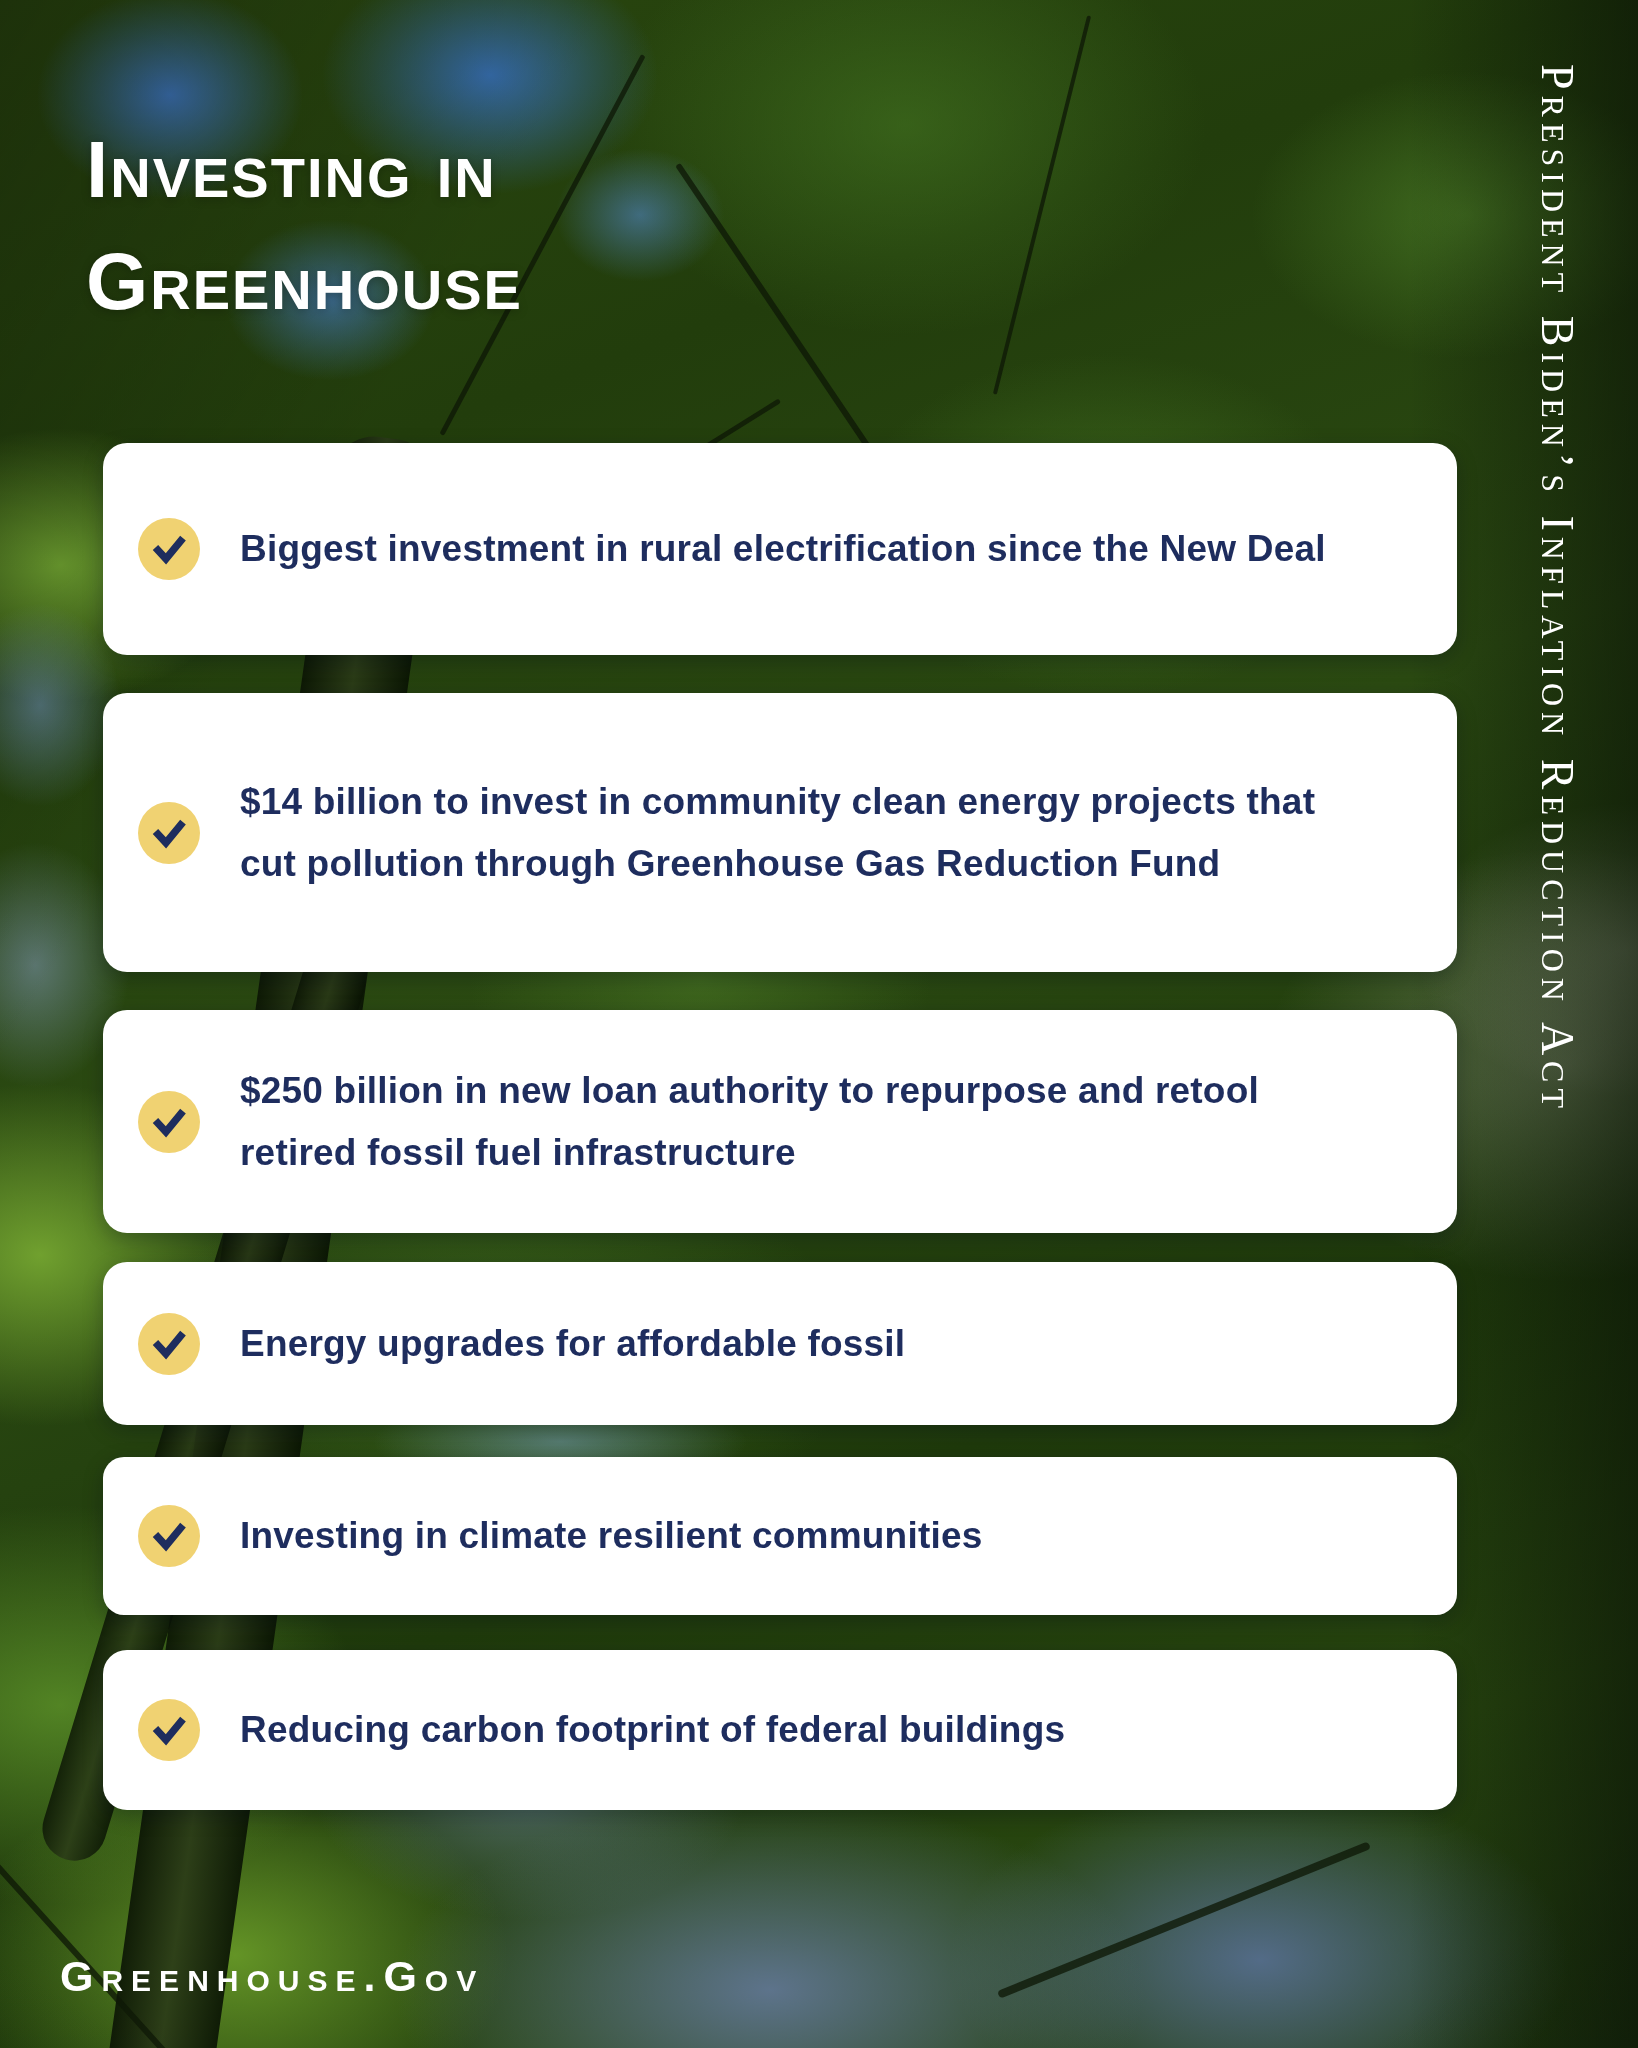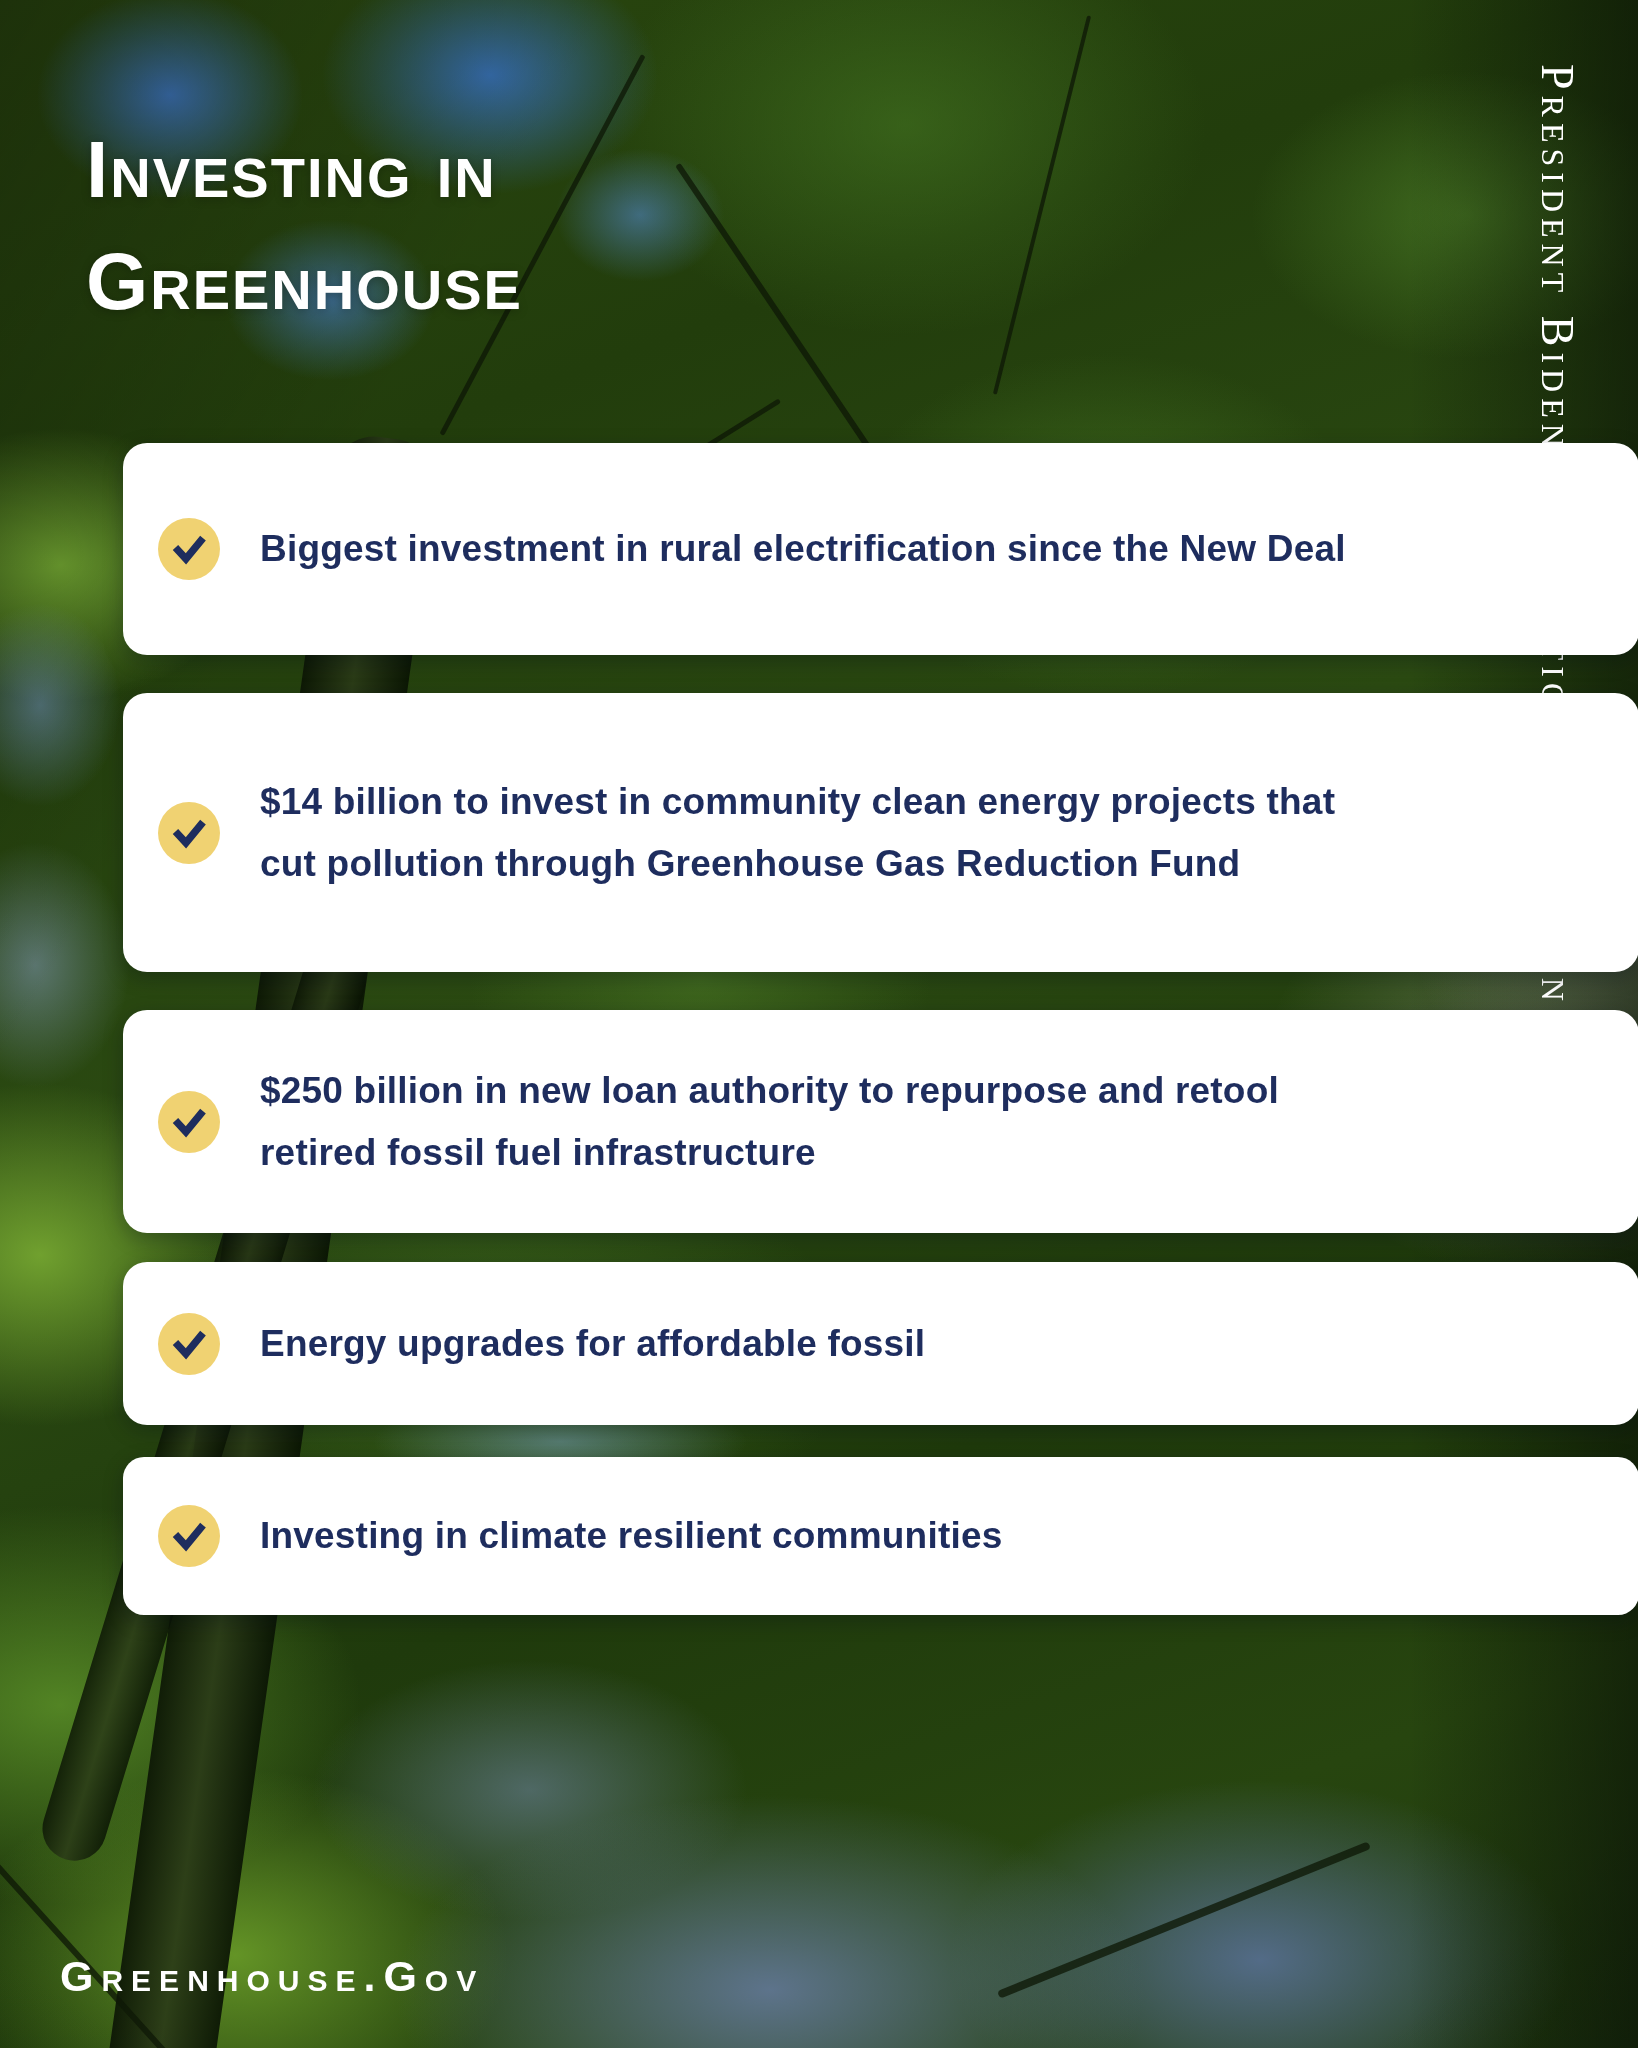--- a/index.html
+++ b/index.html
@@ -76,26 +76,25 @@
     color:#ffffff;white-space:nowrap;
   }
   .site{
     position:absolute;left:60px;top:1952px;
     color:#ffffff;font-size:43px;font-weight:bold;
     font-variant:small-caps;letter-spacing:8px;
   }
   
   .cards{position:absolute;inset:0;}
   .card{
-    position:absolute;left:103px;width:1516px;box-sizing:border-box;
+    position:absolute;left:103px;width:1354px;box-sizing:border-box;
     background:var(--card,#ffffff);border-radius:24px;
     display:flex;align-items:center;gap:40px;
     padding:0 20px 0 35px;
     box-shadow:0 6px 20px rgba(0,12,24,.28);
-    margin-left:20px;
   }
   .card:nth-of-type(1){top:443px;height:212px;}
   .card:nth-of-type(2){top:693px;height:279px;}
   .card:nth-of-type(3){top:1010px;height:223px;}
   .card:nth-of-type(4){top:1262px;height:163px;}
   .card:nth-of-type(5){top:1457px;height:158px;border-radius:21px;}
   .card:nth-of-type(6){top:1650px;height:160px;}
   .check{
     flex:0 0 auto;width:62px;height:62px;border-radius:50%;
     background:var(--gold,#f0d272);
@@ -171,18 +170,26 @@
 
     <section class="card">
       <span class="check">
         <svg width="38" height="36" viewBox="0 0 62 58" aria-hidden="true">
           <path d="M13 31 L26 45 L50 16" fill="none" stroke="#1e2d5e" stroke-width="12" stroke-linecap="square" stroke-linejoin="miter"></path>
         </svg>
       </span>
       <p class="label">Investing in climate resilient communities</p>
     </section>
 
+    <section class="card">
+      <span class="check">
+        <svg width="38" height="36" viewBox="0 0 62 58" aria-hidden="true">
+          <path d="M13 31 L26 45 L50 16" fill="none" stroke="#1e2d5e" stroke-width="12" stroke-linecap="square" stroke-linejoin="miter"></path>
+        </svg>
+      </span>
+      <p class="label">Reducing carbon footprint of federal buildings</p>
+    </section>
 
   </main>
 
   <footer class="site">Greenhouse.Gov</footer>
 
 </div>
 
 </body></html>

